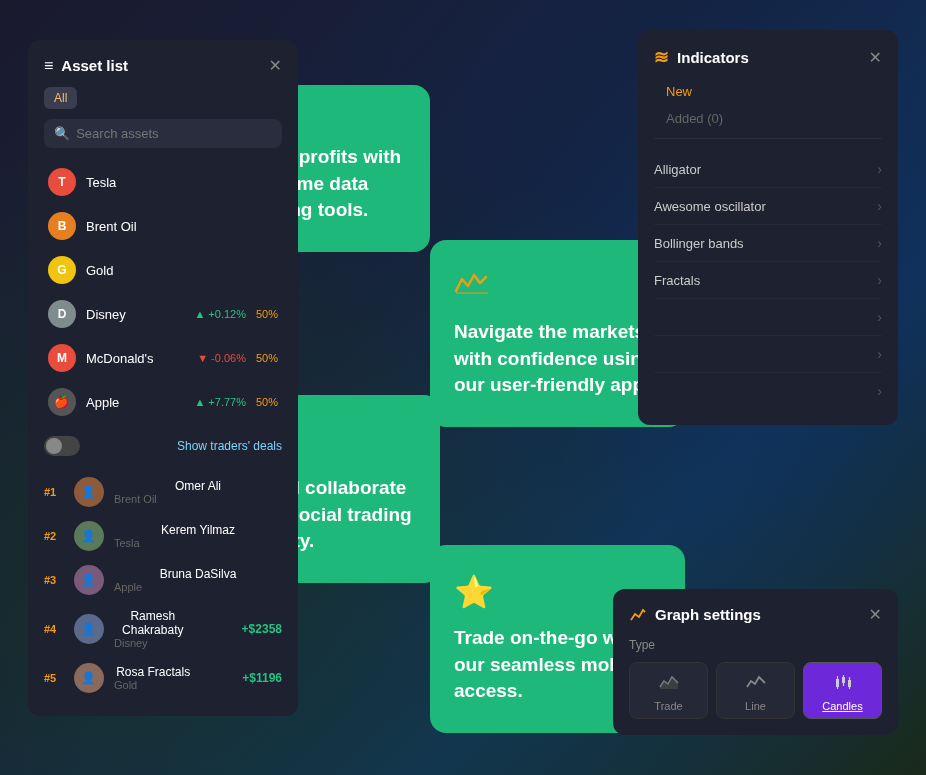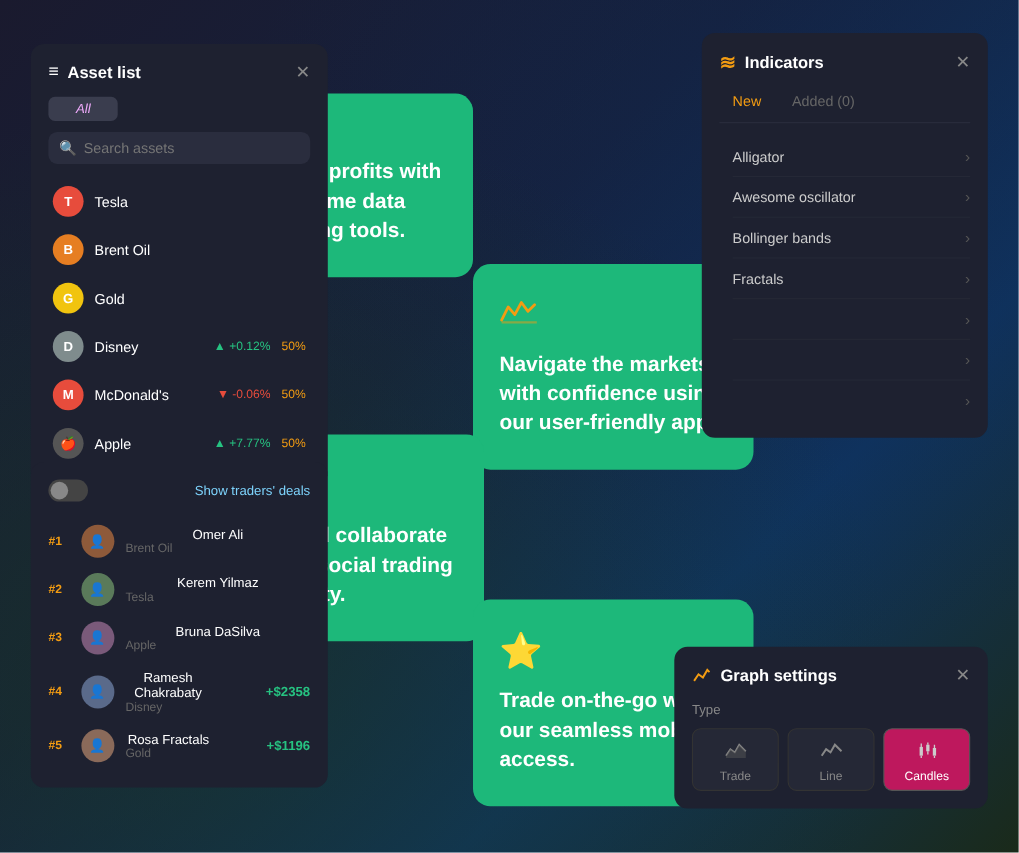--- a/index.html
+++ b/index.html
@@ -44,27 +44,26 @@
       background: none;
       border: none;
       color: #888;
     }
     .filter-tabs {
       display: flex;
       gap: 8px;
       margin-bottom: 10px;
     }
     .filter-tab {
-      color: #f0abfc;
+      color: #fdba74;
       font-size: 12px;
-      padding: 4px 25px;
+      padding: 4px 10px;
       border-radius: 6px;
       cursor: pointer;
       background: #2a2d3e;
-      font-style: italic;
     }
     .filter-tab.active {
       background: #3a3d4e;
     }
     .search-box {
       display: flex;
       align-items: center;
       background: #2a2d3e;
       border-radius: 8px;
       padding: 7px 10px;
@@ -197,37 +196,37 @@
       color: #fff;
       font-size: 15px;
       font-weight: 600;
     }
     .ind-tabs {
       display: flex;
       gap: 4px;
       margin-bottom: 12px;
       border-bottom: 1px solid #2a2d3e;
       padding-bottom: 8px;
+      flex-direction: column;
     }
     .ind-tab {
       font-size: 13px;
       padding: 4px 12px;
       cursor: pointer;
       border-radius: 4px;
     }
     .ind-tab.active { color: #f39c12; }
     .ind-tab.inactive { color: #666; }
     .indicator-item {
       display: flex;
       align-items: center;
       justify-content: space-between;
       padding: 10px 0;
       border-bottom: 1px solid #252836;
       cursor: pointer;
-      margin-left: 12px;
     }
     .indicator-item:last-child { border-bottom: none; }
     .indicator-name { color: #ccc; font-size: 13px; }
     .chevron { color: #555; font-size: 14px; }
 
     
     .graph-settings-panel {
       position: absolute;
       bottom: 40px;
       right: 28px;
@@ -264,23 +263,24 @@
       padding: 10px 6px 6px;
       display: flex;
       flex-direction: column;
       align-items: center;
       gap: 4px;
       cursor: pointer;
       color: #888;
       font-size: 11px;
     }
     .chart-type-btn.active {
-      background: #be185d;
+      background: #6d28d9;
       border-color: #555;
       color: #fff;
+      text-decoration: underline;
     }
     .chart-type-icon { font-size: 18px; }
 
     
     .feature-card {
       position: absolute;
       background: #1db87a;
       border-radius: 16px;
       padding: 28px 24px;
       z-index: 5;

